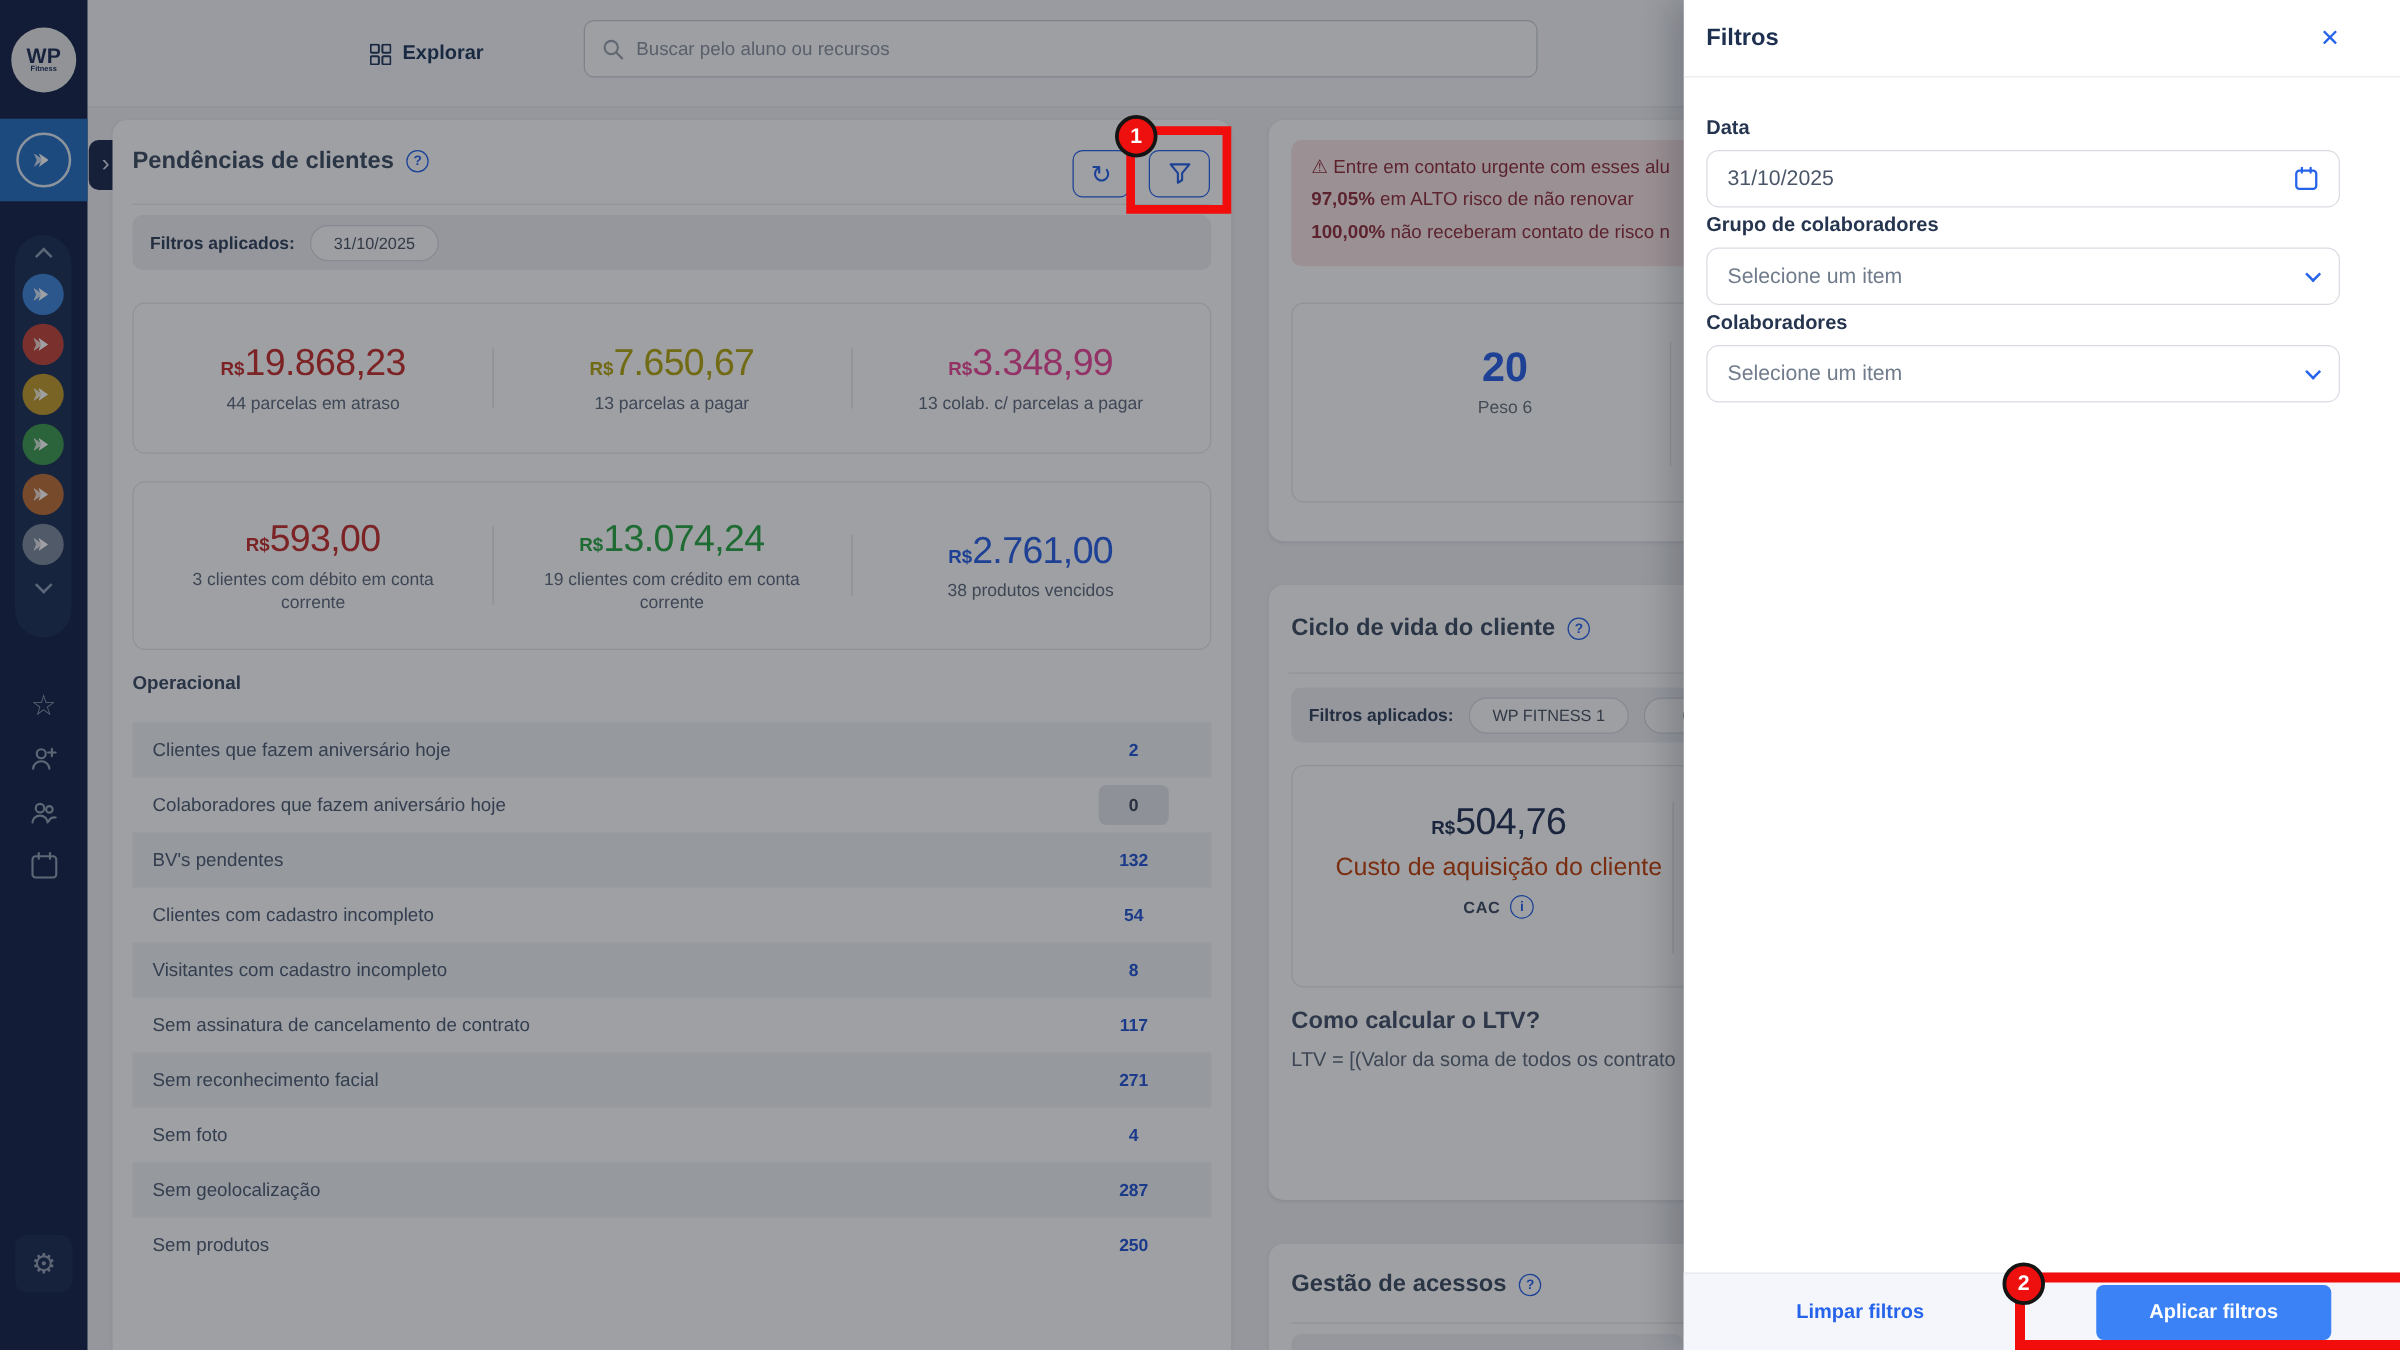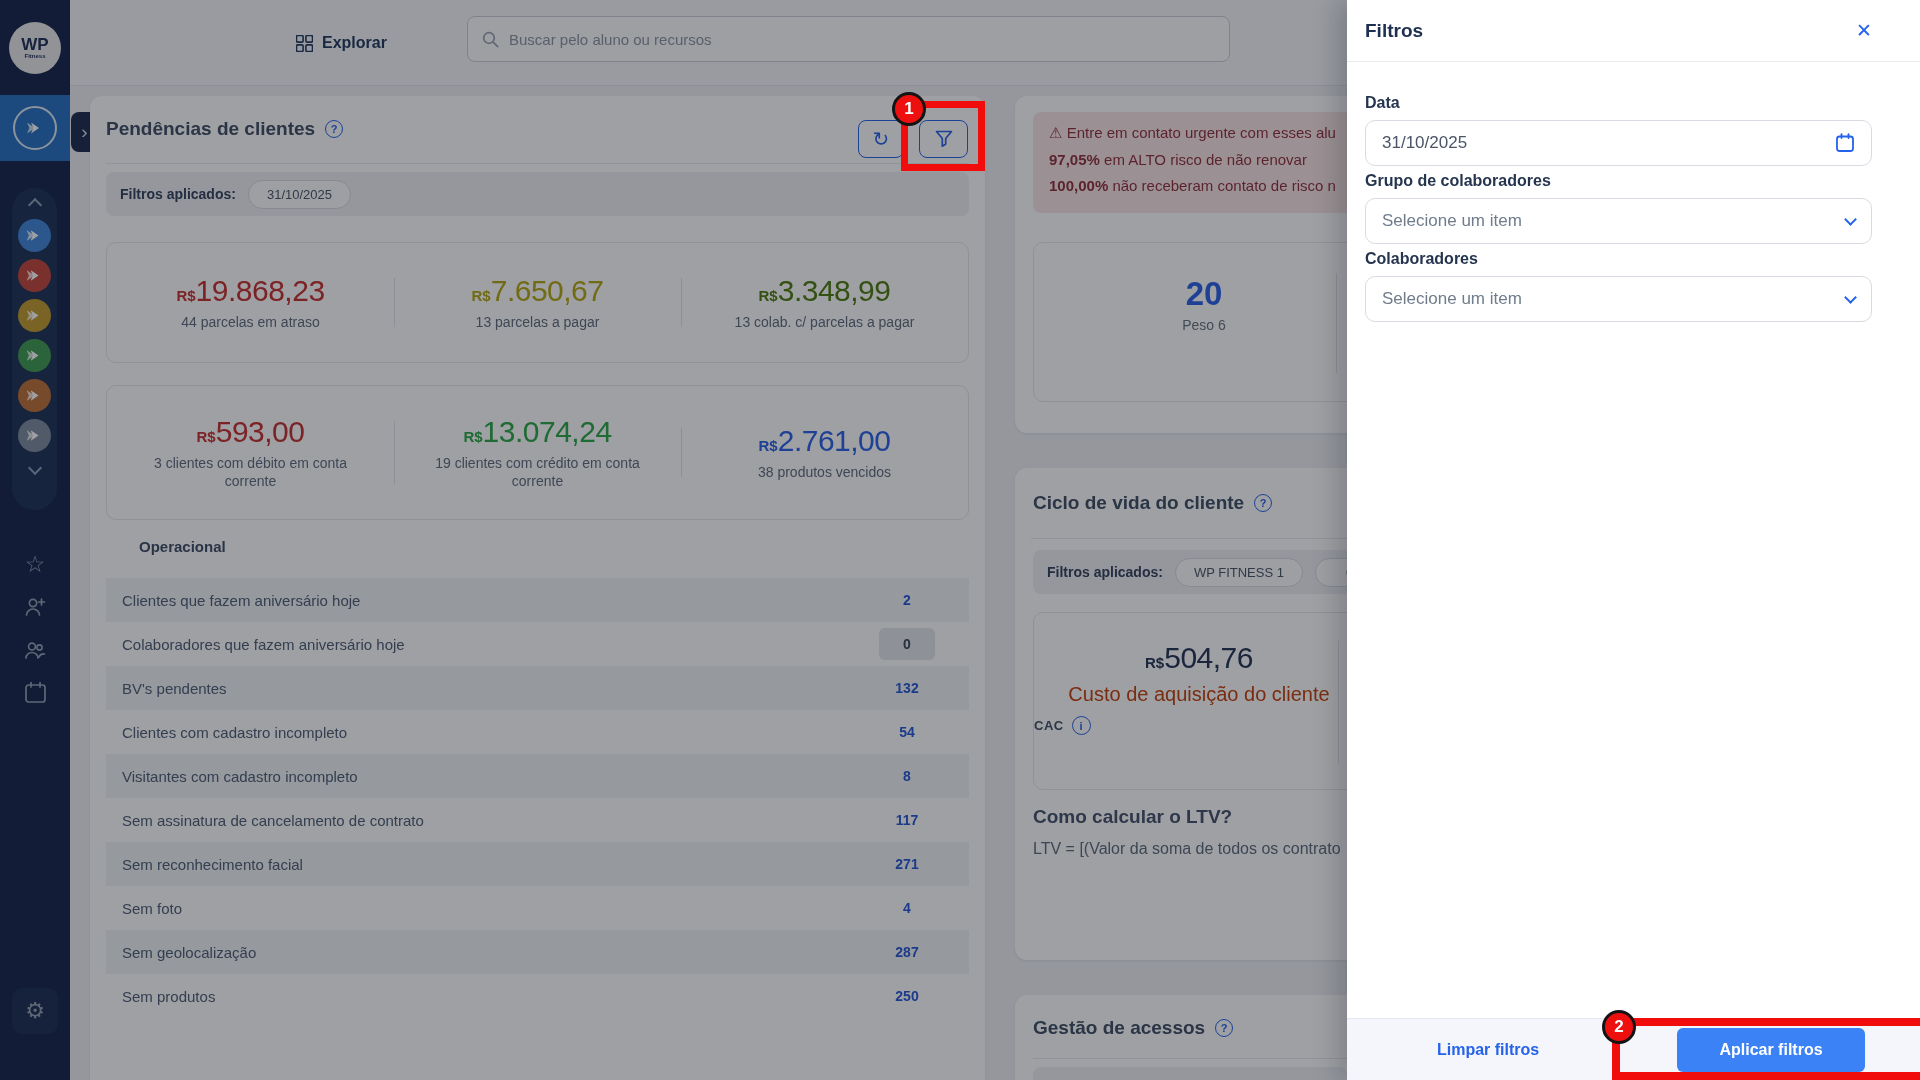--- a/index.html
+++ b/index.html
@@ -65,21 +65,21 @@
 
   
   .vcard { position:absolute; left:16px; right:16px; border:1px solid #e4e7ec; border-radius:10px;
     display:flex; align-items:center; }
   .vcol { flex:1; text-align:center; position:relative; padding:6px 10px; }
   .vcol + .vcol::before { content:""; position:absolute; left:0; top:14%; bottom:14%; width:1px; background:#e0e4ea; }
   .money .pre { font-size:15px; font-weight:bold; }
   .money .val { font-size:30px; letter-spacing:-.5px; }
   .vlabel { font-size:14px; color:#5e6b7e; margin-top:5px; line-height:1.3; }
   .vcol .vlabel { max-width:250px; margin-left:auto; margin-right:auto; }
-  .ophead { position:absolute; left:16px; font-size:15px; font-weight:bold; color:#3c4c66;margin-left:33px; }
+  .ophead { position:absolute; left:16px; font-size:15px; font-weight:bold; color:#3c4c66; }
   .oplist { position:absolute; left:16px; right:16px; }
   .oprow { height:44px; display:flex; align-items:center; padding:0 16px; font-size:15px; color:#4c5c74;
     position:relative; cursor:pointer; }
   .oprow:nth-child(odd) { background:#f1f3f6; }
   .opval { position:absolute; right:12px; width:100px; text-align:center; font-size:14px; font-weight:bold; color:#2457d6; }
   .opval .pill { display:inline-block; background:#e3e6eb; border-radius:6px; padding:8px 24px; color:#3a4656; }
 
   .hbtn { position:absolute; top:24px; width:46px; height:38px; border:1.5px solid #2563eb; border-radius:8px;
     background:#fff; color:#2563eb; display:flex; align-items:center; justify-content:center; cursor:pointer; }
 
@@ -93,21 +93,21 @@
     font-size:33px; font-weight:bold; color:#2b62e8; }
   .scorelab { position:absolute; left:60px; top:74px; width:220px; text-align:center; font-size:14px; color:#66727f; }
   .vline { position:absolute; width:1px; background:#e0e4ea; }
 
   
   .caccard { position:absolute; left:18px; top:144px; width:332px; height:178px; border:1px solid #e4e7ec;
     border-radius:10px; text-align:center; }
   .cacval { margin-top:28px; color:#233457; }
   .caclabel { margin-top:8px; font-size:20px; color:#c2410c; }
   .cacrow { margin-top:10px; font-size:13px; font-weight:bold; letter-spacing:.5px; color:#3f4e63;
-    display:flex; align-items:center; gap:8px; }
+    display:flex; align-items:center; justify-content:center; gap:8px; }
   .info { display:inline-flex; width:19px; height:19px; border:1.5px solid #2563eb; border-radius:50%;
     color:#2563eb; font-size:11px; font-weight:bold; font-style:normal; align-items:center; justify-content:center; }
   .ltv-t { position:absolute; left:18px; top:338px; font-size:19px; font-weight:bold; color:#43536b; }
   .ltv-x { position:absolute; left:18px; top:372px; font-size:16px; color:#5c6a7c; white-space:nowrap; }
 
   
   .overlay { position:absolute; inset:0; background:rgba(15,18,24,.40); z-index:40; }
   .drawer { position:absolute; left:1347px; top:0; width:573px; height:1080px; background:#fff; z-index:50;
     box-shadow:-10px 0 24px rgba(10,15,30,.20); }
   .dheader { position:absolute; left:0; top:0; width:100%; height:62px; border-bottom:1px solid #e8ebef;
@@ -256,21 +256,21 @@
     <div class="vcard" style="top:146px; height:121px;">
       <div class="vcol">
         <div class="money" style="color: rgb(197, 48, 48);"><span class="pre">R$</span><span class="val">19.868,23</span></div>
         <div class="vlabel">44 parcelas em atraso</div>
       </div>
       <div class="vcol">
         <div class="money" style="color: rgb(181, 167, 19);"><span class="pre">R$</span><span class="val">7.650,67</span></div>
         <div class="vlabel">13 parcelas a pagar</div>
       </div>
       <div class="vcol">
-        <div class="money" style="color: #4d7c0f;"><span class="pre">R$</span><span class="val">3.348,99</span></div>
+        <div class="money" style="color: #ec4899;"><span class="pre">R$</span><span class="val">3.348,99</span></div>
         <div class="vlabel">13 colab. c/ parcelas a pagar</div>
       </div>
     </div>
 
     <div class="vcard" style="top:289px; height:135px;">
       <div class="vcol">
         <div class="money" style="color: rgb(197, 48, 48);"><span class="pre">R$</span><span class="val">593,00</span></div>
         <div class="vlabel" style="max-width:230px;">3 clientes com débito em conta corrente</div>
       </div>
       <div class="vcol">

